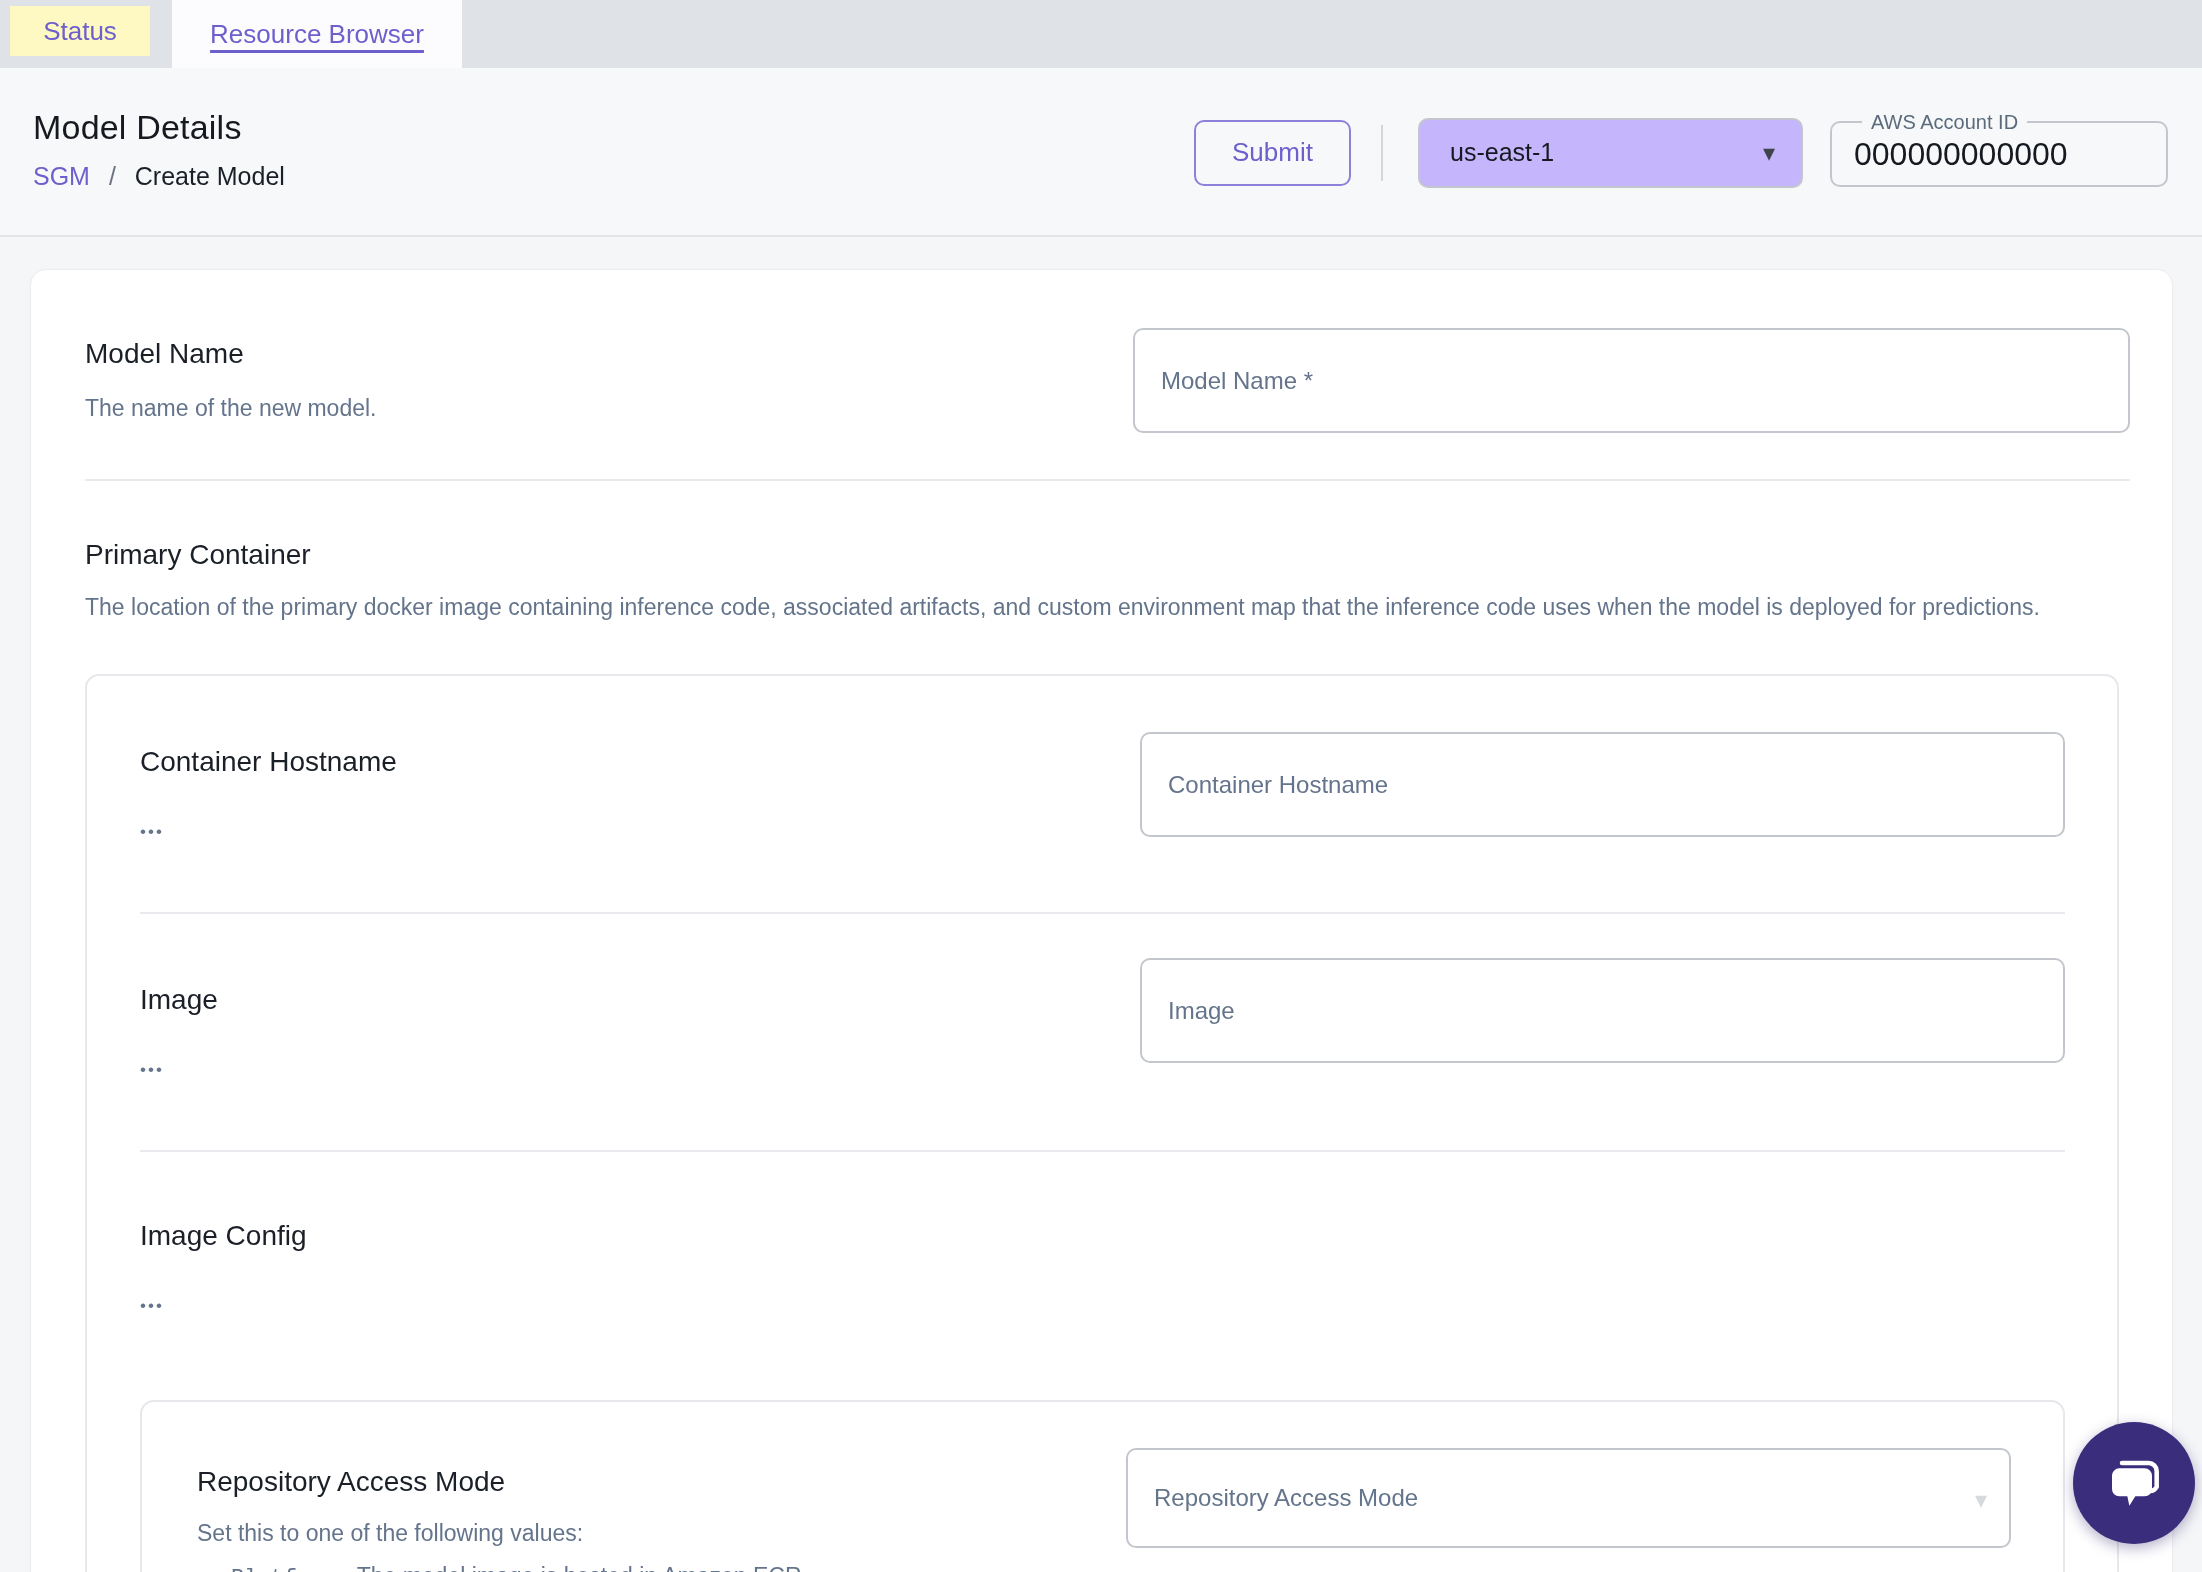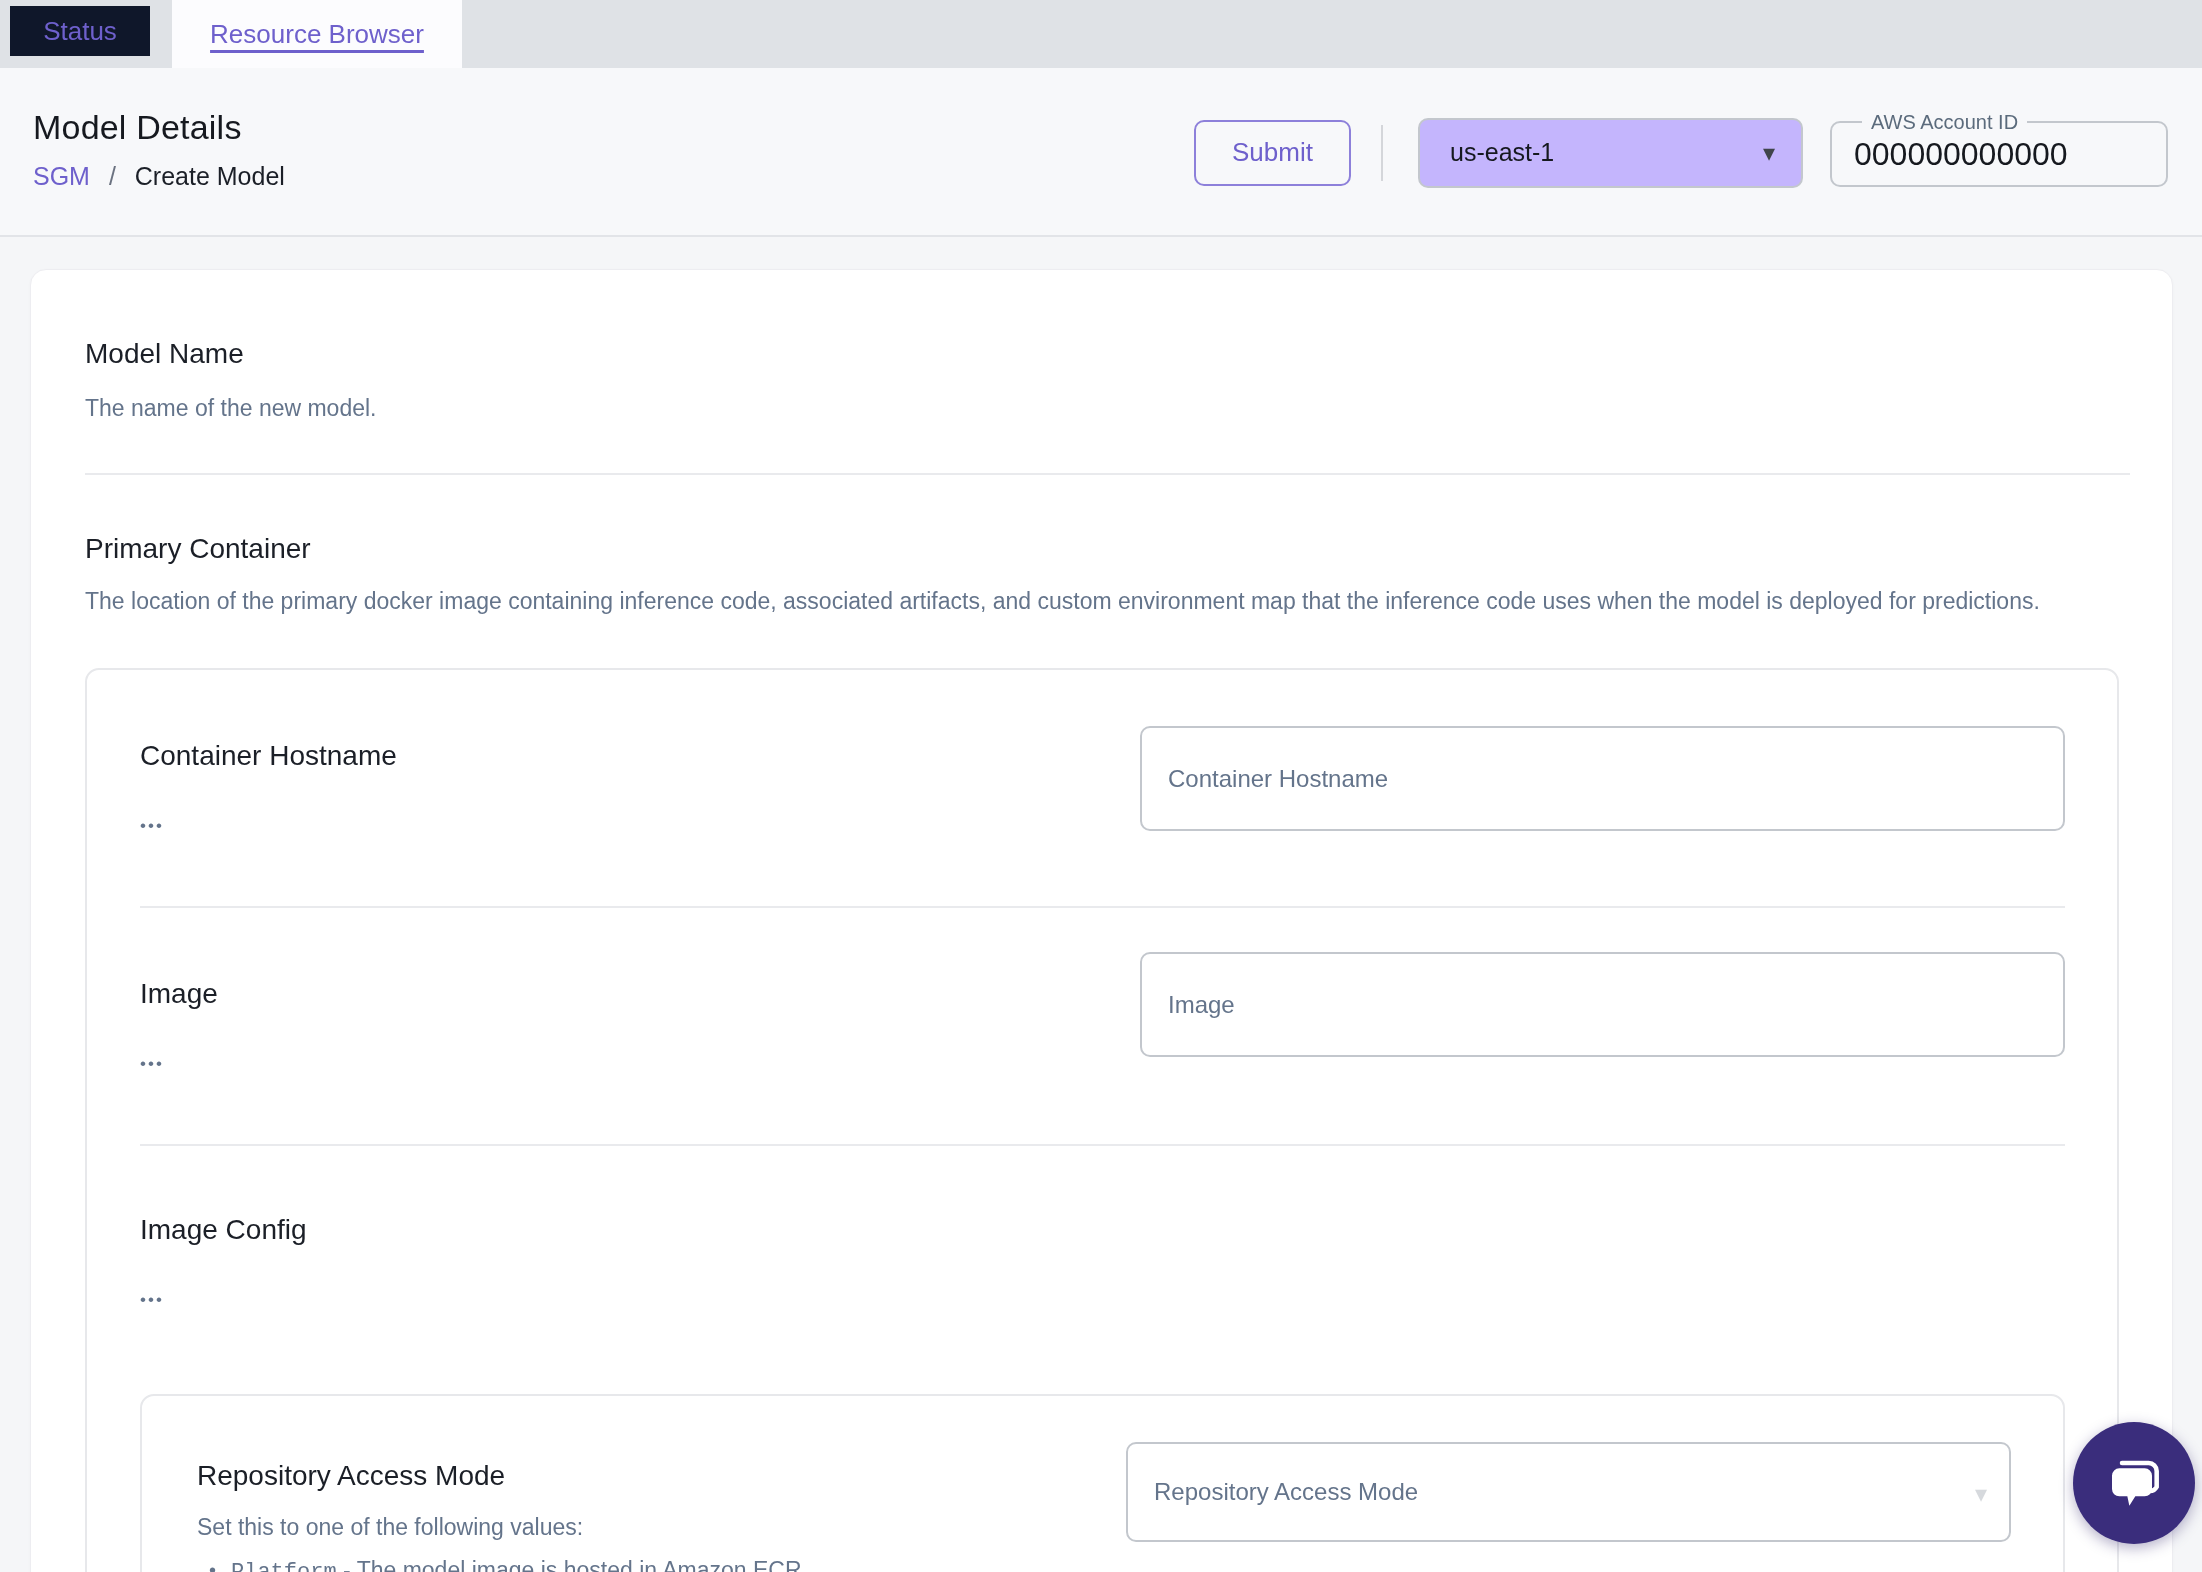--- a/index.html
+++ b/index.html
@@ -5,21 +5,21 @@
   * { margin:0; padding:0; box-sizing:border-box; }
   html,body { width:2202px; height:1572px; overflow:hidden; }
   body {
     font-family:"Liberation Sans","DejaVu Sans",sans-serif;
     background:#f5f6f8; color:#1b1f27; position:relative;
   }
   
   .tabbar { height:68px; background:#dfe2e6; display:flex; align-items:flex-start; }
   .tab { display:flex; align-items:center; justify-content:center;
          font-size:26px; color:#6e60cc; cursor:pointer; }
-  .tab-status { margin-left:10px; margin-top:6px; width:140px; height:50px; background:#0f172a; }
+  .tab-status { margin-left:10px; margin-top:6px; width:140px; height:50px; background:#fef9c3; }
   .tab-active { margin-left:22px; width:290px; height:68px; background:#fcfcfe; }
   .tab-active .tab-label { text-decoration:underline; text-decoration-thickness:3px; text-underline-offset:7px; }
   
   .header { height:169px; background:#f7f8fa; border-bottom:2px solid #e2e4e8; position:relative; }
   .title-block { position:absolute; left:33px; top:40px; }
   .page-title { font-size:34px; font-weight:400; color:#16191f; letter-spacing:.2px; }
   .breadcrumb { margin-top:15px; font-size:25px; }
   .crumb-parent { color:#6e60cc; cursor:pointer; }
   .crumb-sep { color:#6b7280; margin:0 12px; }
   .crumb-current { color:#1b1f27; }
@@ -116,20 +116,21 @@
   </div>
 </div>
 
 <div class="card">
 
   <div class="field-row row1">
     <div class="field-info">
       <h2 class="section-h">Model Name</h2>
       <p class="desc">The name of the new model.</p>
     </div>
+    <input class="text-input w-main" placeholder="Model Name *" style="">
   </div>
 
   <hr class="split">
 
   <h2 class="section-h pc-heading">Primary Container</h2>
   <p class="desc pc-desc">The location of the primary docker image containing inference code, associated artifacts, and custom environment map that the inference code uses when the model is deployed for predictions.</p>
 
   <div class="group-box">
 
     <div class="field-row">

